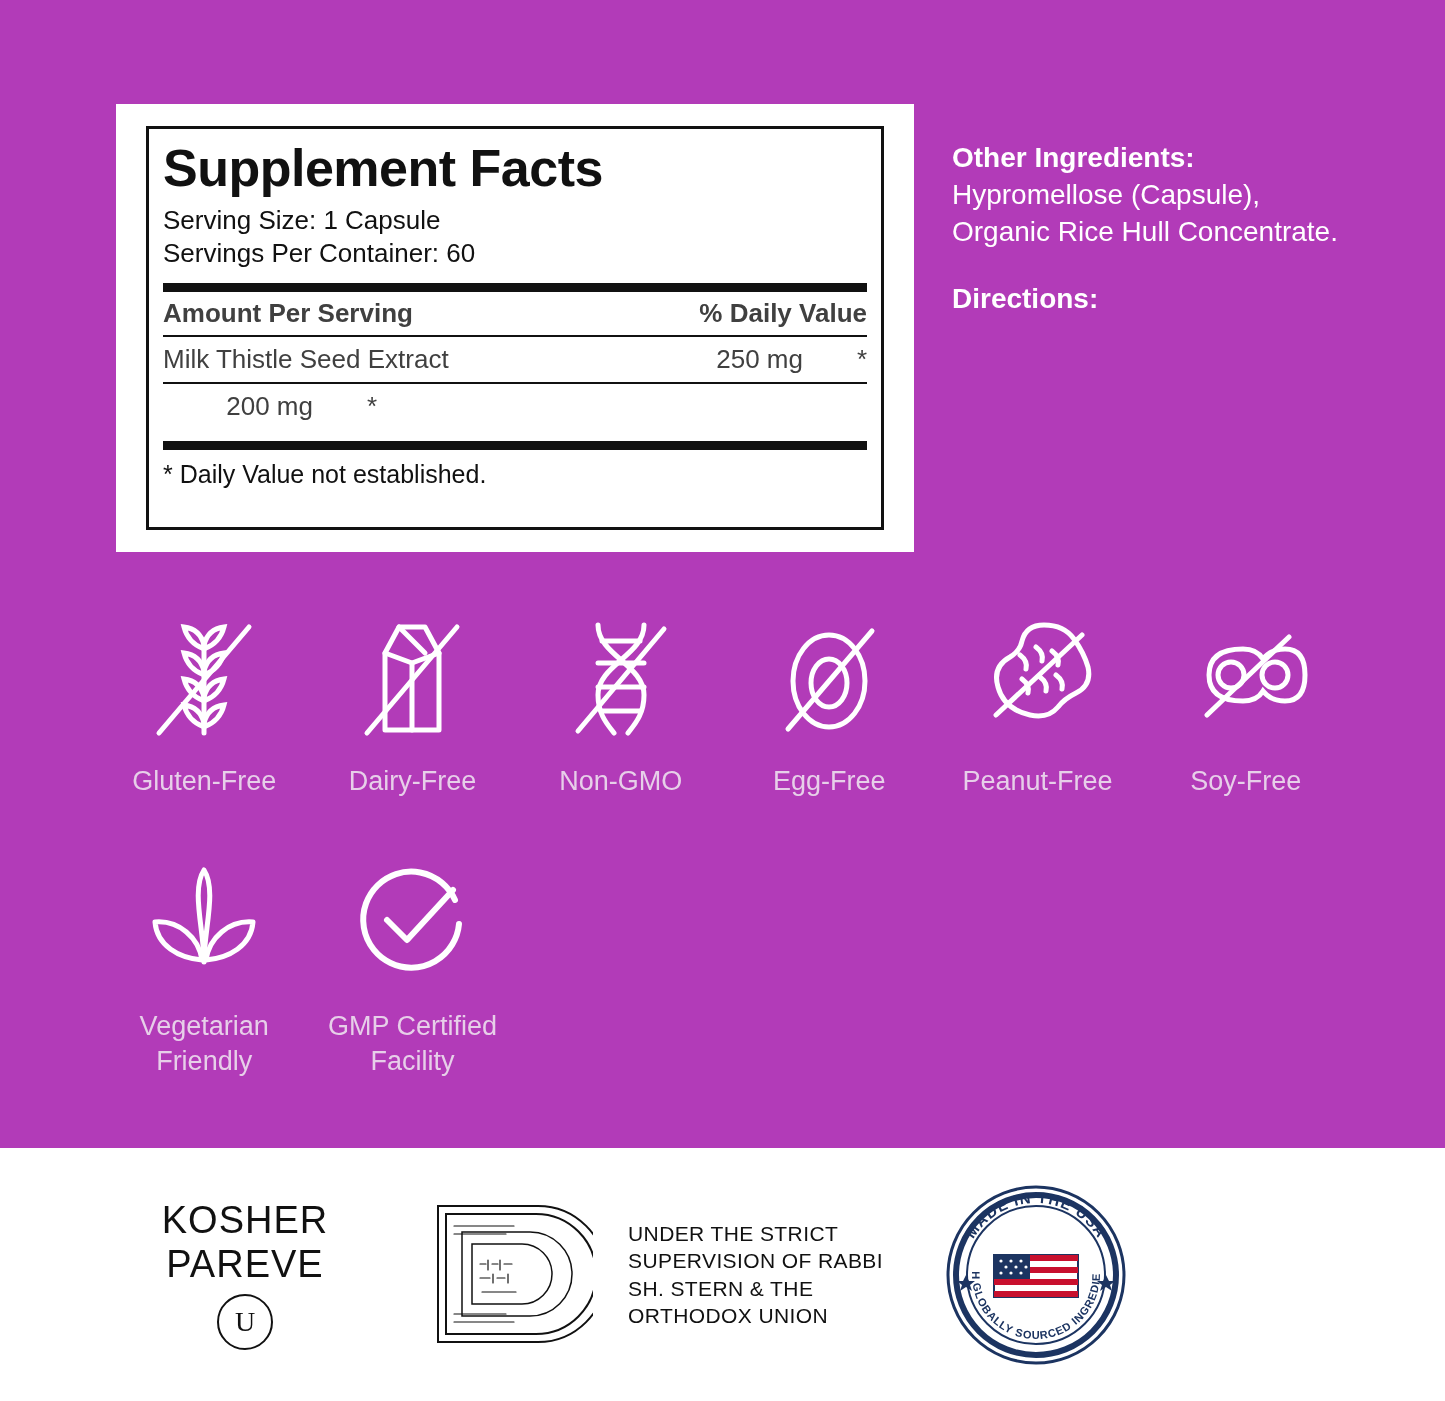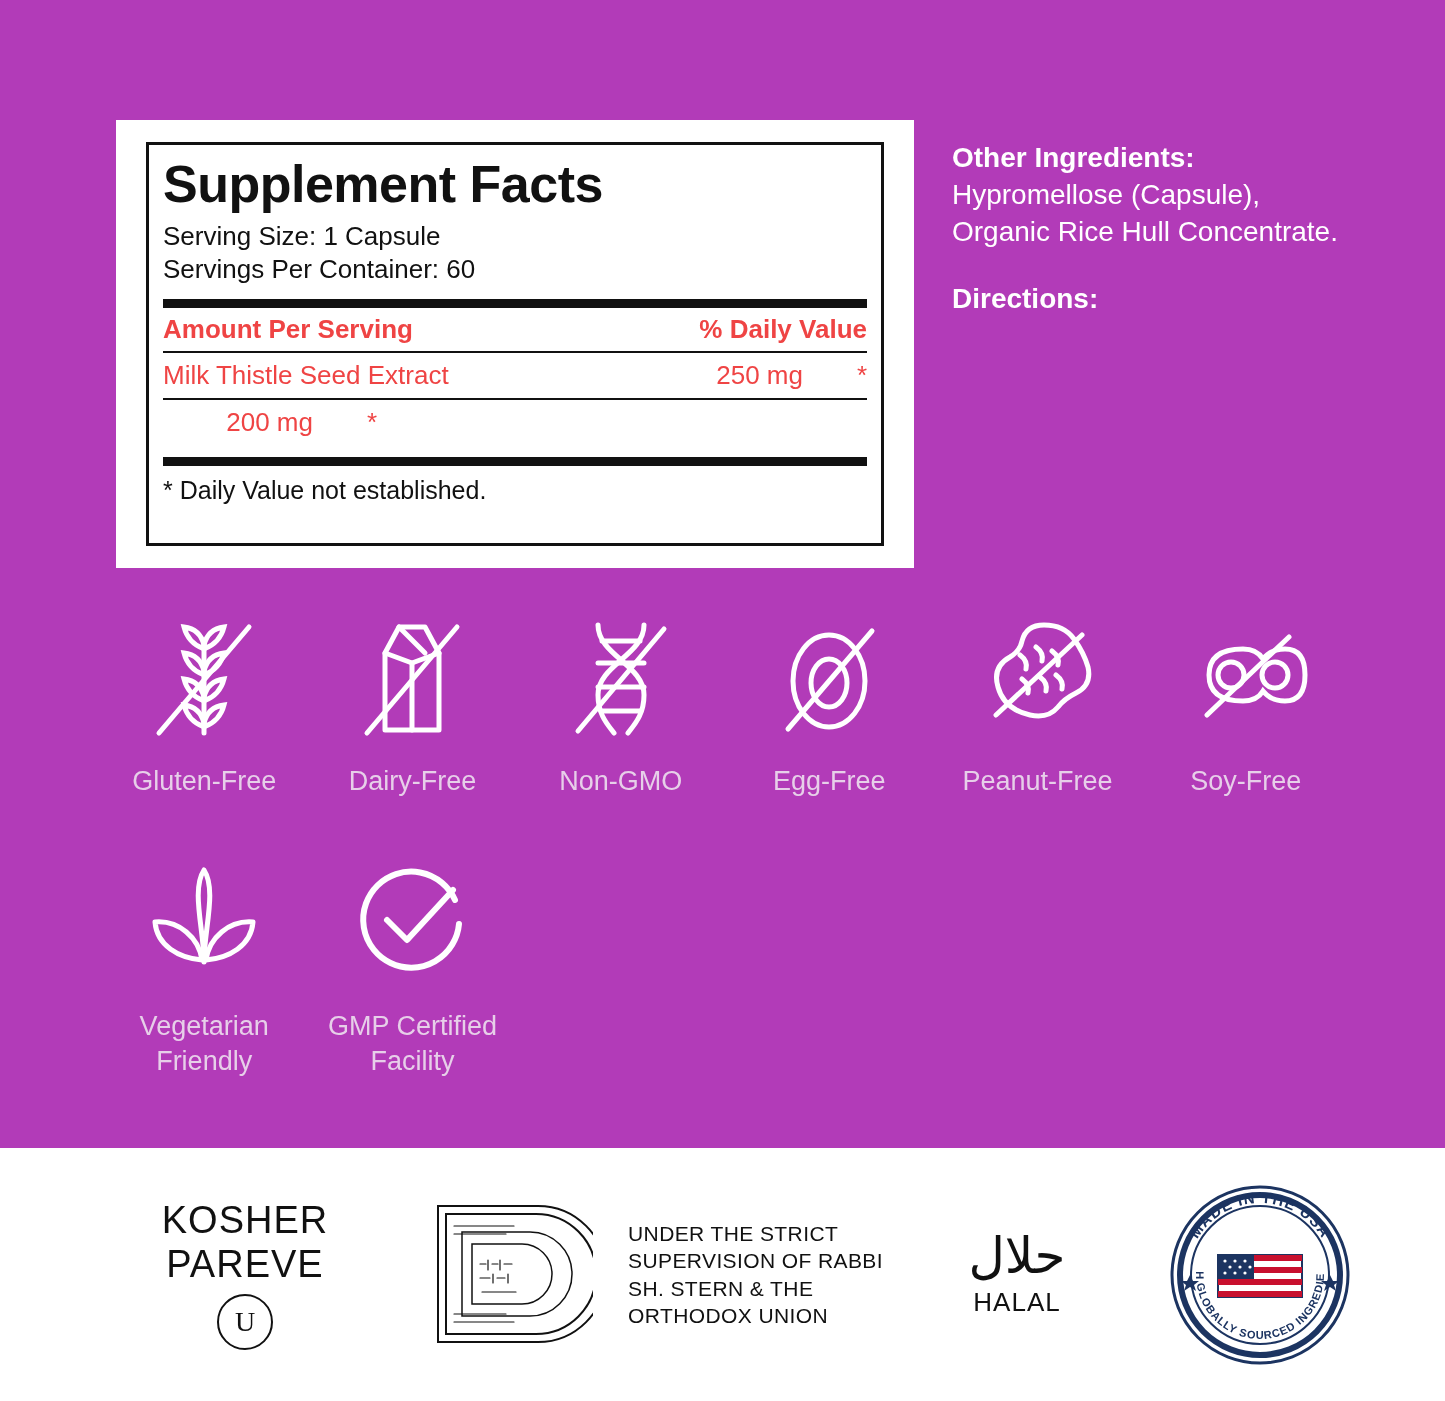--- a/index.html
+++ b/index.html
@@ -36,21 +36,20 @@
   
   .sf-panel {
     position: absolute;
     left: 116px;
     top: 104px;
     width: 798px;
     height: 448px;
     background: #ffffff;
     box-sizing: border-box;
     padding: 0;
-    margin-top: 16px;
   }
   .sf-inner {
     position: absolute;
     left: 30px;
     top: 22px;
     right: 30px;
     bottom: 22px;
     border: 3px solid #111;
     box-sizing: border-box;
     padding: 12px 14px 0 14px;
@@ -72,21 +71,21 @@
     border-top: 9px solid #111;
     margin-top: 12px;
   }
   .sf-rule-thin {
     border-top: 2px solid #111;
   }
   .sf-row {
     display: flex;
     align-items: baseline;
     font-size: 26px;
-    color: #ef4444;
+    color: #404040;
     padding: 7px 0 7px 0;
   }
   .sf-row.header {
     font-weight: bold;
     padding-bottom: 6px;
     padding-top: 6px;
   }
   .sf-row .nm { flex: 1 1 auto; }
   .sf-row .amt {
     width: 150px;
@@ -413,24 +412,20 @@
           <path d="M62 86 h10 M75 82 v9 M79 86 h8 M90 82 v9"></path>
           <path d="M64 100 h34"></path>
           <path d="M36 34 h60 M36 42 h52"></path>
           <path d="M36 130 h60 M36 122 h52"></path>
         </g>
       </svg>
     </div>
 
     <div class="ou-supervision">UNDER THE STRICT SUPERVISION OF RABBI SH. STERN &amp; THE ORTHODOX UNION</div>
 
-    <div class="halal">
-      <div class="ar">حلال</div>
-      <div class="en">HALAL</div>
-    </div>
 
     <div class="usa">
       <svg width="200" height="200" viewBox="0 0 200 200">
         <defs>
           <path id="arcTop" d="M 28 100 A 72 72 0 0 1 172 100"></path>
           <path id="arcBottom" d="M 36 100 A 64 64 0 0 0 164 100"></path>
         </defs>
         <circle cx="100" cy="100" r="88" fill="none" stroke="#1c3461" stroke-width="3"></circle>
         <circle cx="100" cy="100" r="80" fill="none" stroke="#1c3461" stroke-width="6"></circle>
         <circle cx="100" cy="100" r="69" fill="none" stroke="#1c3461" stroke-width="2"></circle>

